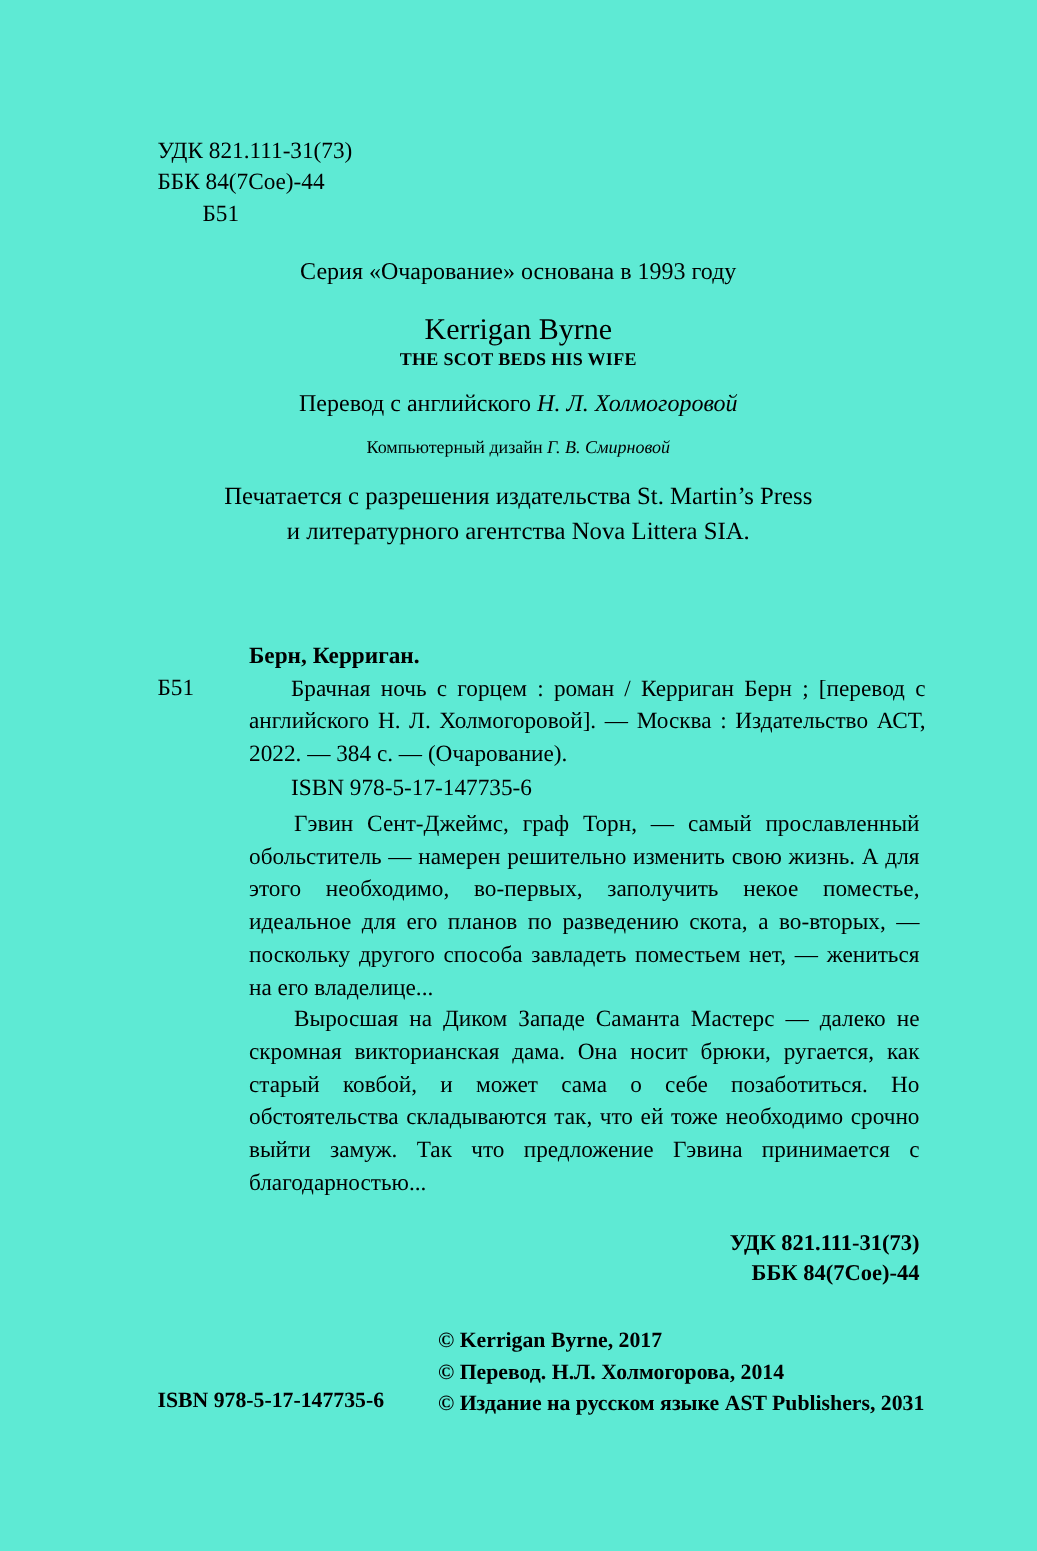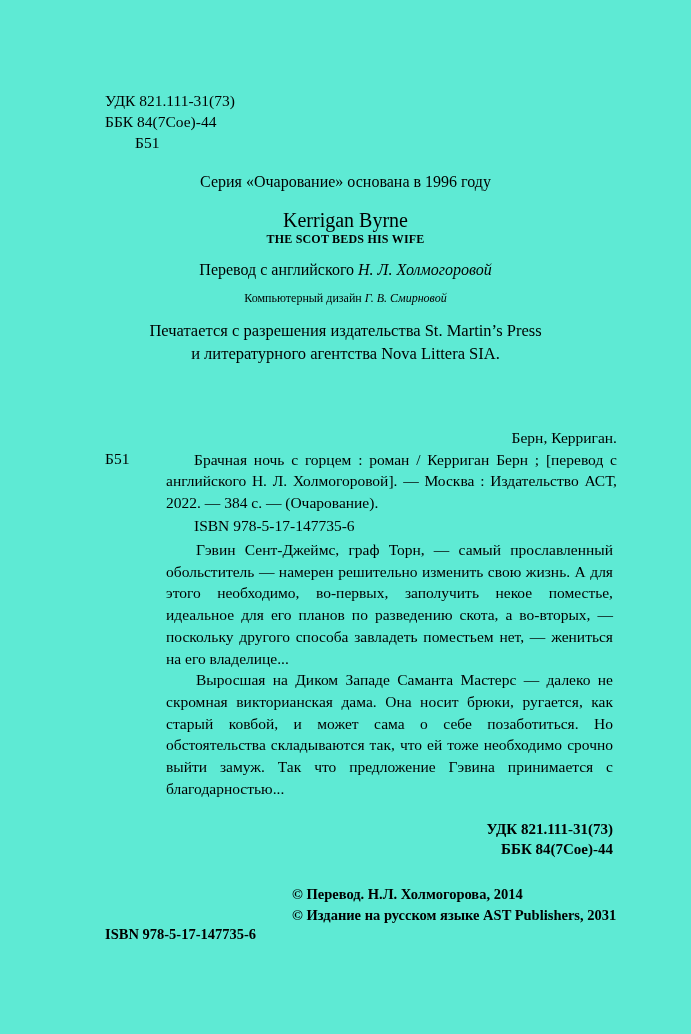--- a/index.html
+++ b/index.html
@@ -91,22 +91,21 @@
   .cip-shelf {
     position: absolute;
     left: 0;
     top: 21px;
     font-size: 15.5px;
   }
   .cip-body {
     margin-left: 61px;
   }
   .cip-author {
-    font-weight: normal;
-    text-align: right;
+    font-weight: bold;
   }
   .cip-desc {
     text-align: justify;
     text-indent: 28px;
   }
   .cip-isbn {
     margin-left: 61px;
     margin-top: 2px;
     text-indent: 28px;
   }
@@ -158,21 +157,21 @@
 <body>
 
 <div class="page">
 
   <div class="udk-block">
     <div class="code-line">УДК 821.111-31(73)</div>
     <div class="code-line">ББК 84(7Сое)-44</div>
     <div class="code-line code-indent">Б51</div>
   </div>
 
-  <div class="series-line">Серия «Очарование» основана в 1996 году</div>
+  <div class="series-line">Серия «Очарование» основана в 1993 году</div>
 
   <div class="author-orig">Kerrigan Byrne</div>
   <div class="title-orig">THE SCOT BEDS HIS WIFE</div>
 
   <div class="translator-line"><span>Перевод с английского </span><i>Н. Л. Холмогоровой</i></div>
   <div class="designer-line"><span>Компьютерный дизайн </span><i>Г. В. Смирновой</i></div>
 
   <div class="permission-block">
     <div>Печатается с разрешения издательства St. Martin’s Press</div>
     <div>и литературного агентства Nova Littera SIA.</div>
@@ -191,19 +190,20 @@
     <p>Гэвин Сент-Джеймс, граф Торн, — самый прославленный обольститель — намерен решительно изменить свою жизнь. А для этого необходимо, во-первых, заполучить некое поместье, идеальное для его планов по разведению скота, а во-вторых, — поскольку другого способа завладеть поместьем нет, — жениться на его владелице...</p>
     <p>Выросшая на Диком Западе Саманта Мастерс — далеко не скромная викторианская дама. Она носит брюки, ругается, как старый ковбой, и может сама о себе позаботиться. Но обстоятельства складываются так, что ей тоже необходимо срочно выйти замуж. Так что предложение Гэвина принимается с благодарностью...</p>
   </div>
 
   <div class="udk-repeat">
     <div>УДК 821.111-31(73)</div>
     <div>ББК 84(7Сое)-44</div>
   </div>
 
   <div class="copyright">
+    <div>© Kerrigan Byrne, 2017</div>
     <div>© Перевод. Н.Л. Холмогорова, 2014</div>
     <div>© Издание на русском языке AST Publishers, 2031</div>
   </div>
 
   <div class="isbn-bottom">ISBN 978-5-17-147735-6</div>
 
 </div>
 
 </body></html>

